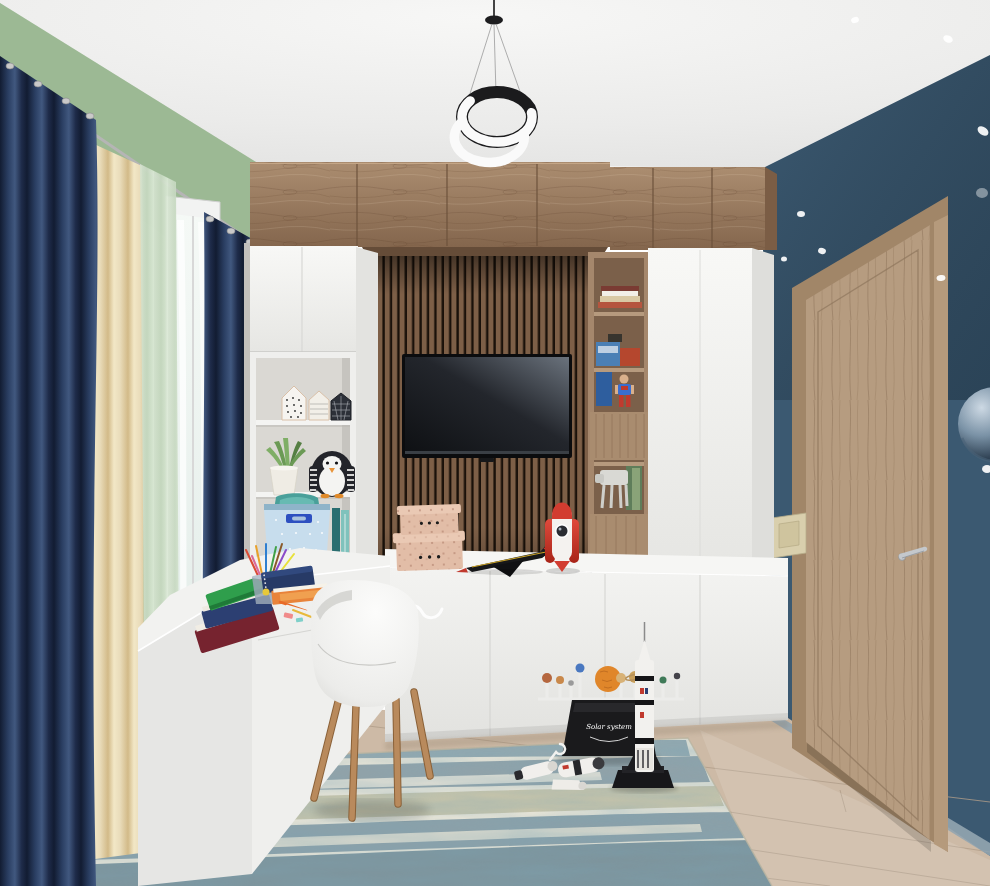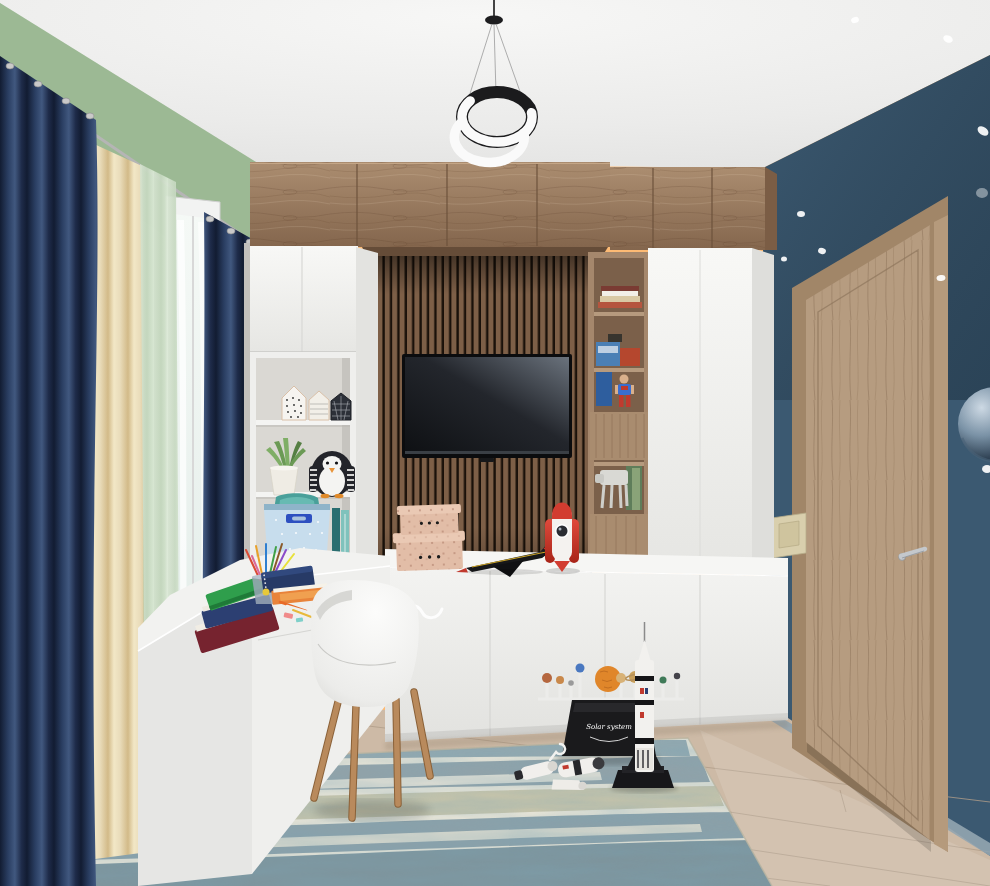--- a/index.html
+++ b/index.html
@@ -1,16 +1,16 @@
 <!DOCTYPE html>
 <html><head>
 <meta charset="utf-8">
 <style>
   html,body{margin:0;padding:0;background:#dcdcdc;font-family:"DejaVu Sans",sans-serif;}
-  #stage{position:relative;width:990px;height:886px;overflow:hidden;background:#fdba74;}
+  #stage{position:relative;width:990px;height:886px;overflow:hidden;background:#ffffff;}
   svg{display:block}
 </style>
 </head>
 <body>
 
 <div id="stage">
 <svg width="990" height="886" viewBox="0 0 990 886">
 <defs>
   <radialGradient id="ceilG" cx="0.48" cy="0.1" r="1.1">
     <stop offset="0" stop-color="#f7f7f6"></stop>

